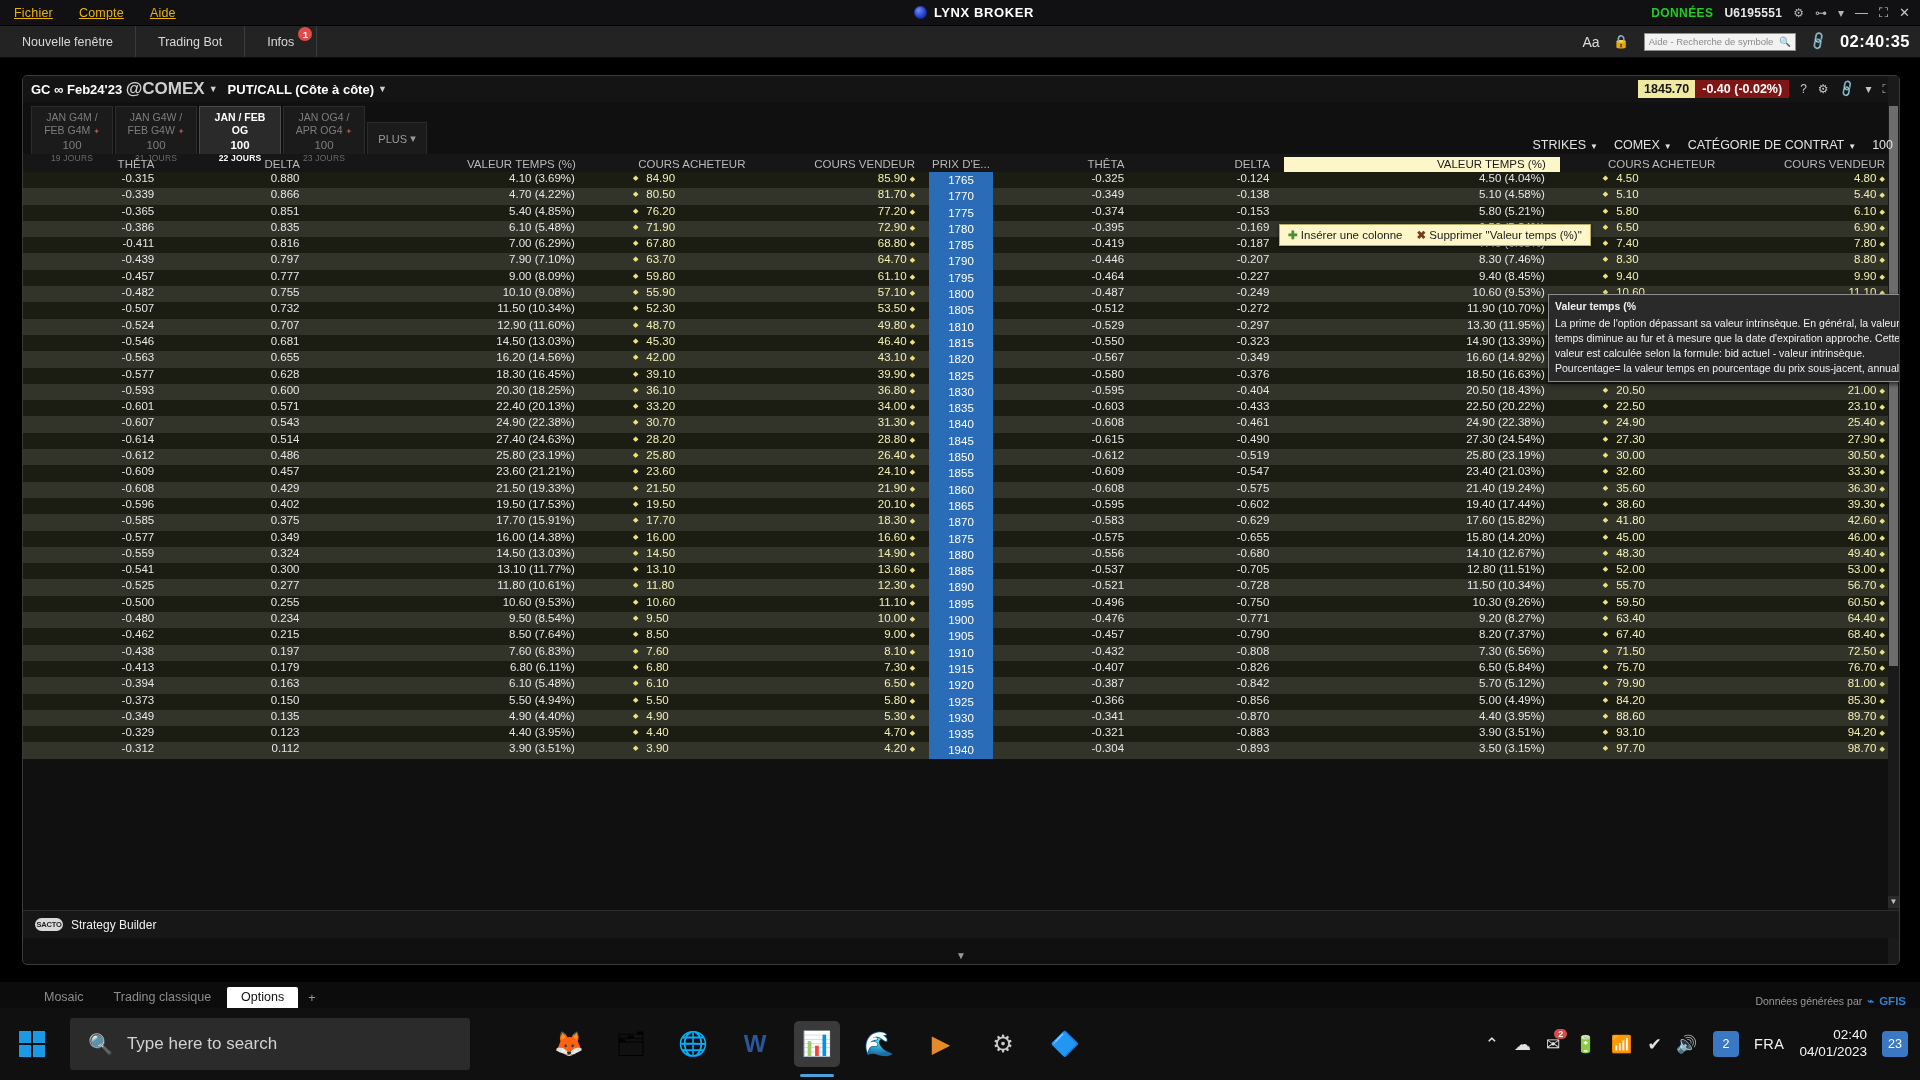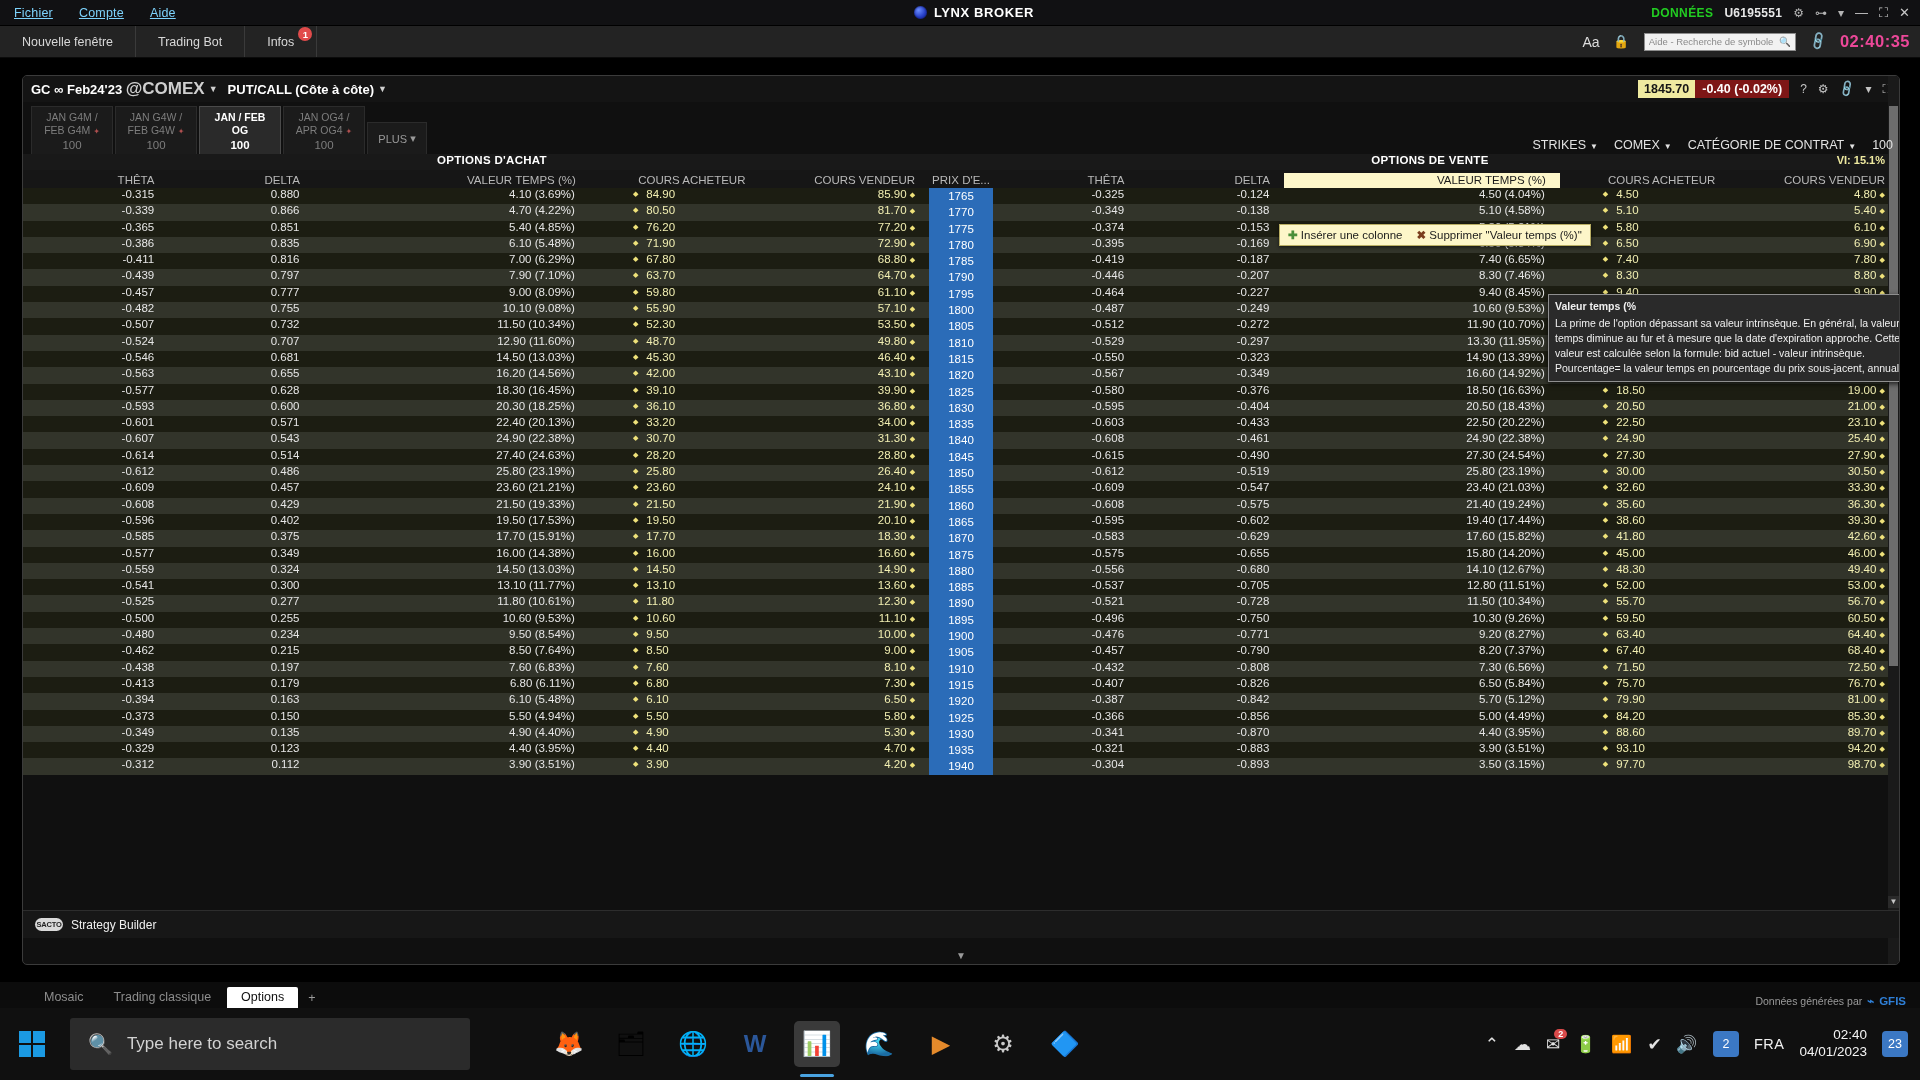--- a/index.html
+++ b/index.html
@@ -12,21 +12,21 @@
   }
   .app { position: relative; width: 1920px; height: 1080px; background: #000; }
 
   
   .titlebar {
     height: 26px; background: #111113; display: flex; align-items: center;
     position: relative; border-bottom: 1px solid #000;
   }
   .menu-group { display: flex; gap: 22px; padding-left: 12px; }
   .menu-item {
-    color: #7dd3fc; font-size: 12.5px; letter-spacing: .2px; cursor: default;
+    color: #eab308; font-size: 12.5px; letter-spacing: .2px; cursor: default;
     padding: 2px 2px;
   }
   .menu-item u { text-decoration: underline; }
   .app-title {
     position: absolute; left: 0; right: 0; text-align: center;
     font-size: 13px; font-weight: bold; color: #fff; letter-spacing: .6px;
     pointer-events: none; display: flex; align-items: center; justify-content: center; gap: 7px; padding-left: 28px;
   }
   .globe {
     width: 13px; height: 13px; border-radius: 50%;
@@ -60,21 +60,21 @@
   .tb2-right { display: flex; align-items: center; gap: 14px; padding: 0 10px; }
   .aa { color: #dcdcdc; font-size: 14px; }
   .lockico { color: #cfcfcf; font-size: 13px; }
   .symsearch {
     width: 152px; height: 18px; background: #f2f2f2; border: 1px solid #8d8d8d;
     display: flex; align-items: center; padding: 0 4px; gap: 3px;
   }
   .symsearch span.ph { font-size: 9.5px; color: #8a8a8a; white-space: nowrap; overflow: hidden; }
   .symsearch span.mag { font-size: 9.5px; margin-left: auto; }
   .chain { color: #35b24a; font-size: 13px; transform: rotate(-35deg); }
-  .clock { color: #ec4899; font-size: 16.5px; font-weight: bold; letter-spacing: .5px; }
+  .clock { color: #ffffff; font-size: 16.5px; font-weight: bold; letter-spacing: .5px; }
 
   
   .panel {
     position: absolute; left: 22px; top: 75px; width: 1878px; height: 890px;
     background: #101010; border: 1px solid #3b3b3b; border-radius: 5px; overflow: hidden;
   }
   .panel-head {
     height: 26px; display: flex; align-items: center; padding: 0 8px;
     background: #141414; position: relative;
   }
@@ -388,25 +388,20 @@
       <span class="mi">
         <span class="ic-plus">✚</span>
         <span>Insérer une colonne</span>
       </span>
       <span class="mi">
         <span class="ic-x">✖</span>
         <span>Supprimer "Valeur temps (%)"</span>
       </span>
     </div>
 
-    <div class="grouprow">
-      <div class="ghalf left">OPTIONS D'ACHAT</div>
-      <div class="ghalf right">OPTIONS DE VENTE</div>
-      <span class="vi-chip">VI: 15.1%</span>
-    </div>
 
     <div class="thead">
       <div class="th c-theta">THÊTA</div>
       <div class="th c-delta">DELTA</div>
       <div class="th c-vt">VALEUR TEMPS (%)</div>
       <div class="th c-bid">COURS ACHETEUR</div>
       <div class="th c-ask">COURS VENDEUR</div>
       <div class="th c-strike center">PRIX D'E...</div>
       <div class="th c-theta">THÊTA</div>
       <div class="th c-delta">DELTA</div>

